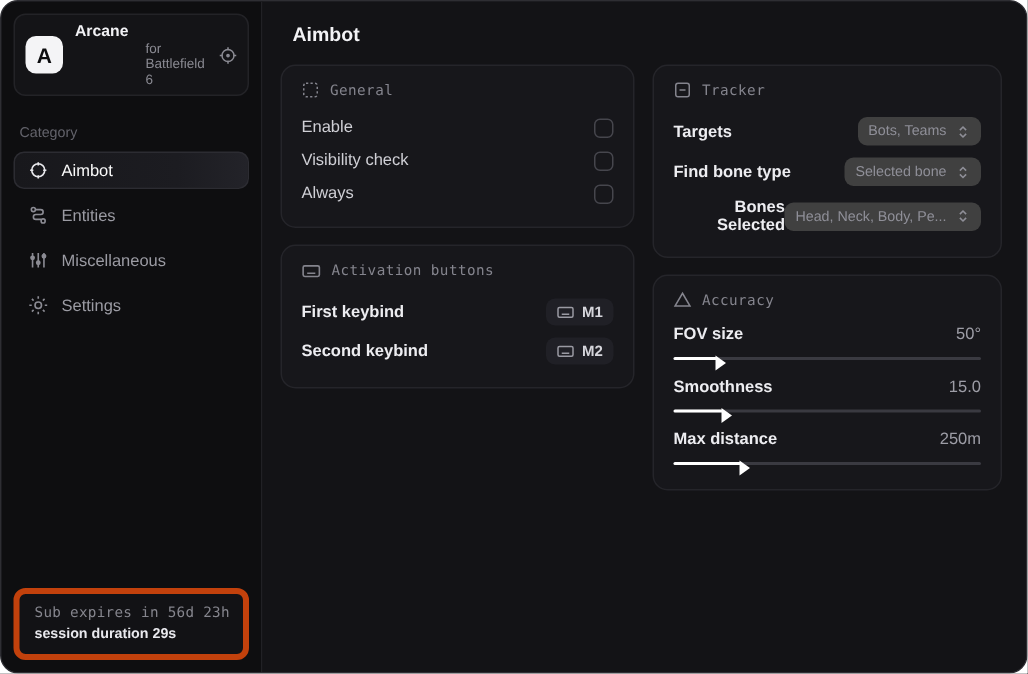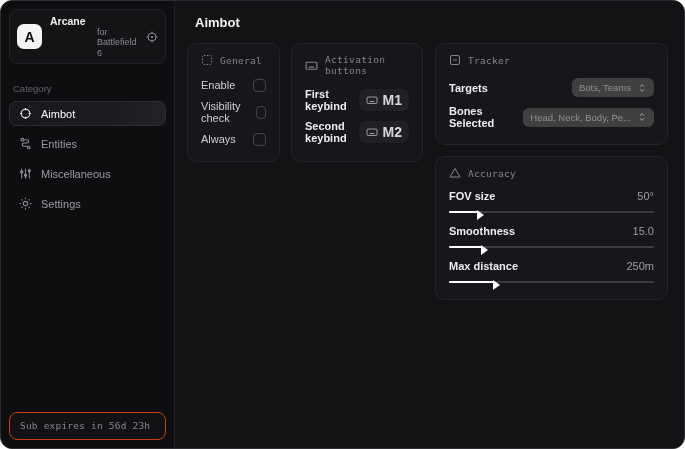--- a/index.html
+++ b/index.html
@@ -17,42 +17,42 @@
   .app-name{ font-size:10.5px; font-weight:bold; color:#f2f2f5; }
   .app-sub{ font-size:9px; color:#8a8a92;padding-left:47px; }
   .hdr-ico{ color:#8a8a92; display:flex; }
   .cat-label{ margin:11px 12px 7px 12px; font-size:9.5px; color:#63636b; }
   .nav{ display:flex; flex-direction:column; gap:5px; padding:0 8px; }
   .nav-item{ display:flex; align-items:center; gap:9px; padding:5px 9px; border-radius:7px; font-size:11px; color:#9b9ba3; border:1px solid transparent; cursor:pointer; }
   .nav-item .nico{ display:flex; color:#8b8b93; }
   .nav-item.selected{ background:linear-gradient(90deg,#18181c 0%,#1c1c21 70%,#232329 100%); border-color:#2c2c32; color:#fafafa; }
   .nav-item.selected .nico{ color:#e8e8ec; }
   .side-spacer{ flex:1; }
-  .side-footer{ margin:8px; padding:7px 0 8px 10px; border:1px solid #c2410c; border-radius:8px; background:#121215; }
+  .side-footer{ margin:8px; padding:7px 0 8px 10px; border:4px solid #c2410c; border-radius:8px; background:#121215; }
   .foot1{ font-family:"DejaVu Sans Mono", monospace; font-size:9.5px; color:#85858d; letter-spacing:.2px; }
   .foot2{ margin-top:3px; font-size:9.5px; font-weight:bold; color:#e9e9ee; }
   
   .main{ flex:1; padding:10px 16px 12px 12px; background:#131316; overflow:hidden; }
   .page-title{ font-size:13px; font-weight:bold; color:#f3f3f6; margin:4px 0 13px 8px; }
   .cols{ display:flex; gap:12px; align-items:flex-start; }
-  .col-l{ width:238px; display:flex; flex-direction:row; gap:11px; }
+  .col-l{ width:238px; display:flex; flex-direction:column; gap:11px; }
   .col-r{ width:235px; display:flex; flex-direction:column; gap:11px; }
   .card{ background:#17171b; border:1px solid #25252a; border-radius:10px; padding:10px 13px 11px 13px; }
   .card-head{ display:flex; align-items:center; gap:7px; color:#84848d; margin-bottom:8px; }
   .card-head .cico{ display:flex; }
   .card-head .ctitle{ font-family:"DejaVu Sans Mono", monospace; font-size:9.5px; letter-spacing:.3px; }
-  .row{ display:flex; align-items:center; justify-content:space-between; padding:4px 0; min-height:22px; }
+  .row{ display:flex; align-items:center; justify-content:space-between; padding:4px 0; min-height:22px;text-align:right; }
   .row-label{ font-size:11px; color:#cfcfd5; }
   .row-label.strong{ font-weight:bold; color:#ededf1; font-size:11px; }
   .checkbox{ width:13px; height:13px; border:1.5px solid #46464d; border-radius:4px; background:transparent; cursor:pointer; }
   .right-grp{ display:flex; align-items:center; gap:8px; }
   .swatch{ width:12px; height:12px; border-radius:3px; background:#ffffff; cursor:pointer; }
   .keybtn{ display:flex; align-items:center; gap:5px; background:#202026; border-radius:6px; padding:3px 7px; cursor:pointer; }
   .keybtn .kico{ display:flex; color:#9a9aa3; }
-  .keybtn .ktxt{ font-size:14px; font-weight:bold; color:#d6d6dc; }
+  .keybtn .ktxt{ font-size:10px; font-weight:bold; color:#d6d6dc; }
   .select{ display:flex; align-items:center; gap:6px; background:#404040; border-radius:6px; padding:4px 7px; max-width:150px; cursor:pointer; }
   .select .sval{ font-size:9.5px; color:#8f8f98; white-space:nowrap; overflow:hidden; text-overflow:ellipsis; }
   .select .chev{ display:flex; color:#8f8f98; flex:none; }
   .acc-row{ margin-bottom:9px; }
   .acc-top{ display:flex; align-items:center; justify-content:space-between; margin-bottom:6px; }
   .acc-val{ font-size:11px; color:#9d9da6; }
   .slider{ position:relative; height:8px; cursor:pointer; }
   .slider .track{ position:absolute; top:3px; left:0; right:0; height:2px; background:#3a3a41; border-radius:2px; }
   .slider .fill{ position:absolute; top:3px; left:0; height:2px; background:#ffffff; border-radius:2px; }
   .slider .thumb{ position:absolute; top:-1px; right:-6px; width:0; height:0; border-top:5px solid transparent; border-bottom:5px solid transparent; border-left:7px solid #ffffff; }
@@ -121,20 +121,21 @@
             </svg>
         </span>
         <span>Settings</span>
       </div>
     </div>
 
     <div class="side-spacer"></div>
 
     <div class="side-footer">
       <div class="foot1">Sub expires in 56d 23h</div>
+      <div class="foot2">session duration 29s</div>
     </div>
   </div>
 
   <div class="main">
     <div class="page-title">Aimbot</div>
 
     <div class="cols">
 
       <div class="col-l">
 
@@ -217,20 +218,31 @@
             <div class="select">
               <span class="sval">Bots, Teams</span>
               <span class="chev">
                 <svg width="10" height="10" viewBox="0 0 24 24" fill="none" stroke="currentColor" stroke-width="2.5">
                     <path d="M7 9l5-5 5 5M7 15l5 5 5-5"></path>
                   </svg>
               </span>
             </div>
           </div>
           <div class="row">
+            <span class="row-label strong">Find bone type</span>
+            <div class="select">
+              <span class="sval">Selected bone</span>
+              <span class="chev">
+                <svg width="10" height="10" viewBox="0 0 24 24" fill="none" stroke="currentColor" stroke-width="2.5">
+                    <path d="M7 9l5-5 5 5M7 15l5 5 5-5"></path>
+                  </svg>
+              </span>
+            </div>
+          </div>
+          <div class="row">
             <span class="row-label strong">Bones Selected</span>
             <div class="select" style="max-width:138px">
               <span class="sval">Head, Neck, Body, Pe...</span>
               <span class="chev">
                 <svg width="10" height="10" viewBox="0 0 24 24" fill="none" stroke="currentColor" stroke-width="2.5">
                     <path d="M7 9l5-5 5 5M7 15l5 5 5-5"></path>
                   </svg>
               </span>
             </div>
           </div>

